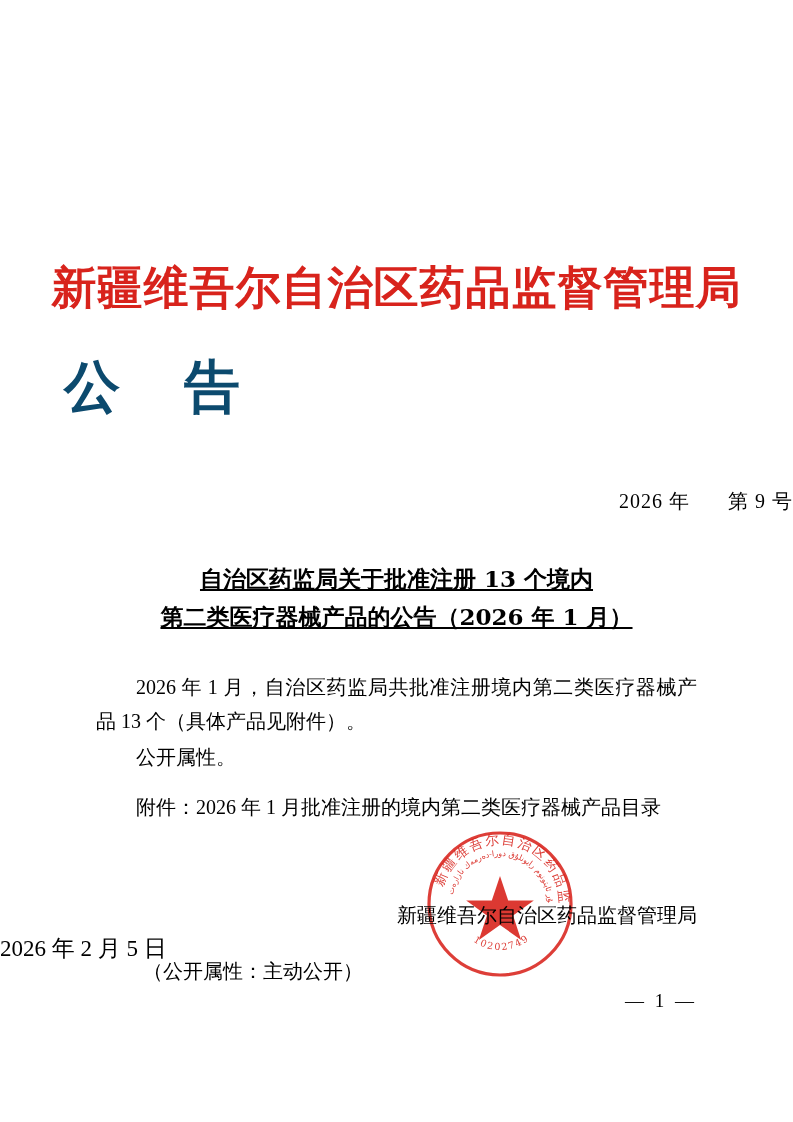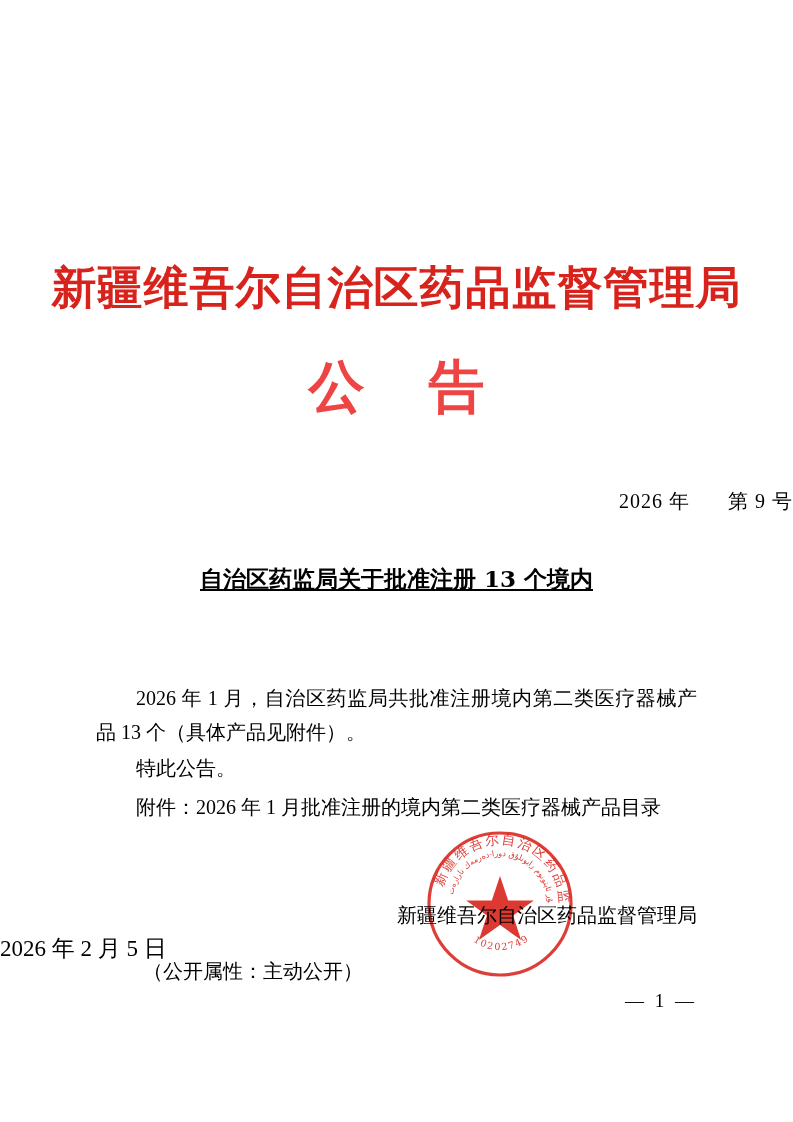--- a/index.html
+++ b/index.html
@@ -34,22 +34,22 @@
     font-weight: bold;
     font-size: 45px;
     letter-spacing: 1px;
     white-space: nowrap;
   }
   .gonggao {
     position: absolute;
     top: 350px;
     left: 0;
     width: 793px;
-    text-align: center;
-    color: #ef4444;
+    text-align: left;
+    color: #0c4a6e;
     font-family: "DejaVu Serif", "Liberation Serif", serif;
     font-weight: bold;
     font-size: 56px;
     letter-spacing: 64px;
     text-indent: 64px;
   }
 
   
   .issue-line {
     position: absolute;
@@ -81,21 +81,21 @@
   .body-text {
     position: absolute;
     top: 670px;
     left: 96px;
     width: 601px;
     font-size: 20px;
     line-height: 34px;
     text-align: justify;
   }
   .body-text p {
-    margin: 11px 0 0 0;
+    margin: 0 0 0 0;
     text-indent: 2em;
   }
   .body-text p.sp { margin-top: 2px; }
   .attachment {
     position: absolute;
     top: 790px;
     left: 96px;
     width: 601px;
     font-size: 20px;
     line-height: 34px;
@@ -159,25 +159,26 @@
   <div class="gonggao">公告</div>
 
   <div class="issue-line">
     <span>2026 年</span>
     <span class="gap"></span>
     <span>第 9 号</span>
   </div>
 
   <div class="doc-title">
     <span>自治区药监局关于批准注册 13 个境内</span>
+    <span class="l2">第二类医疗器械产品的公告（2026 年 1 月）</span>
   </div>
 
   <div class="body-text">
     <p>2026 年 1 月，自治区药监局共批准注册境内第二类医疗器械产品 13 个（具体产品见附件）。</p>
-    <p class="sp">特此公告。</p>
+    <p class="sp">公开属性。</p>
   </div>
 
   <div class="attachment">附件：2026 年 1 月批准注册的境内第二类医疗器械产品目录</div>
 
   <div class="seal">
     <svg width="152" height="152" viewBox="0 0 152 152" xmlns="http://www.w3.org/2000/svg">
       <defs>
         <path id="arcTop" d="M 76,76 m -60,0 a 60,60 0 1 1 120,0" fill="none"></path>
         <path id="arcTopInner" d="M 76,76 m -48,0 a 48,48 0 1 1 96,0" fill="none"></path>
         <path id="arcBottom" d="M 76,76 m -46,0 a 46,46 0 1 0 92,0" fill="none"></path>

